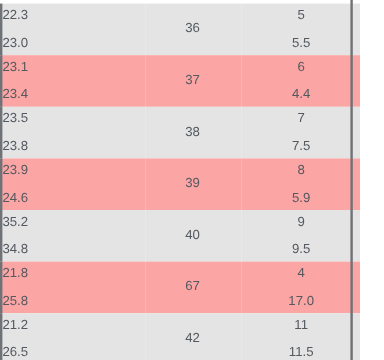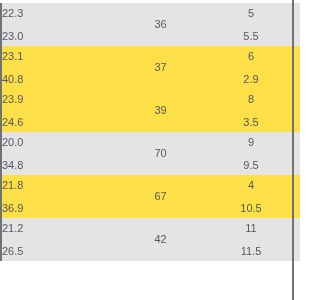--- a/index.html
+++ b/index.html
@@ -48,21 +48,21 @@
     z-index: 5;
   }
 
   #size-table tr {
     height: 43px;
   }
   #size-table tr.shaded td {
     background: #e4e4e4;
   }
   #size-table tr.plain td {
-    background: #fde047;
+    background: #fca5a5;
   }
 
   #size-table td {
     padding: 0;
     vertical-align: middle;
     color: #54595f;
     font-size: 11px;
     line-height: 1.65;
     font-weight: 400;
     text-align: right;
@@ -136,85 +136,102 @@
             <span>5</span>
             <span>5.5</span>
           </span>
         </td>
       </tr>
 
       <tr class="plain">
         <td class="cell-cm">
           <span class="v-stack gap-lg">
             <span>23.1</span>
-            <span>40.8</span>
+            <span>23.4</span>
           </span>
         </td>
         <td class="cell-eu">
           <span class="v-single">37</span>
         </td>
         <td class="cell-us">
           <span class="v-stack gap-lg">
             <span>6</span>
-            <span>2.9</span>
-          </span>
-        </td>
-      </tr>
-
+            <span>4.4</span>
+          </span>
+        </td>
+      </tr>
+
+      <tr class="shaded">
+        <td class="cell-cm">
+          <span class="v-stack gap-lg">
+            <span>23.5</span>
+            <span>23.8</span>
+          </span>
+        </td>
+        <td class="cell-eu">
+          <span class="v-single">38</span>
+        </td>
+        <td class="cell-us">
+          <span class="v-stack gap-lg">
+            <span>7</span>
+            <span>7.5</span>
+          </span>
+        </td>
+      </tr>
 
       <tr class="plain">
         <td class="cell-cm">
           <span class="v-stack gap-lg">
             <span>23.9</span>
             <span>24.6</span>
           </span>
         </td>
         <td class="cell-eu">
           <span class="v-single">39</span>
         </td>
         <td class="cell-us">
           <span class="v-stack gap-lg">
             <span>8</span>
-            <span>3.5</span>
-          </span>
-        </td>
-      </tr>
-
-      <tr class="shaded">
-        <td class="cell-cm">
-          <span class="v-stack gap-lg">
-            <span>20.0</span>
+            <span>5.9</span>
+          </span>
+        </td>
+      </tr>
+
+      <tr class="shaded">
+        <td class="cell-cm">
+          <span class="v-stack gap-lg">
+            <span>35.2</span>
             <span>34.8</span>
           </span>
         </td>
         <td class="cell-eu">
-          <span class="v-single">70</span>
+          <span class="v-single">40</span>
         </td>
         <td class="cell-us">
           <span class="v-stack gap-lg">
             <span>9</span>
             <span>9.5</span>
           </span>
         </td>
       </tr>
 
       <tr class="plain">
         <td class="cell-cm">
           <span class="v-stack gap-lg">
             <span>21.8</span>
-            <span>36.9</span>
+            <span>25.8</span>
           </span>
         </td>
         <td class="cell-eu">
           <span class="v-single">67</span>
         </td>
         <td class="cell-us">
           <span class="v-stack gap-lg">
             <span>4</span>
-            <span>10.5</span>
+            <span>17.0</span>
           </span>
         </td>
       </tr>
 
       <tr class="shaded">
         <td class="cell-cm">
           <span class="v-stack gap-lg">
             <span>21.2</span>
             <span>26.5</span>
           </span>

